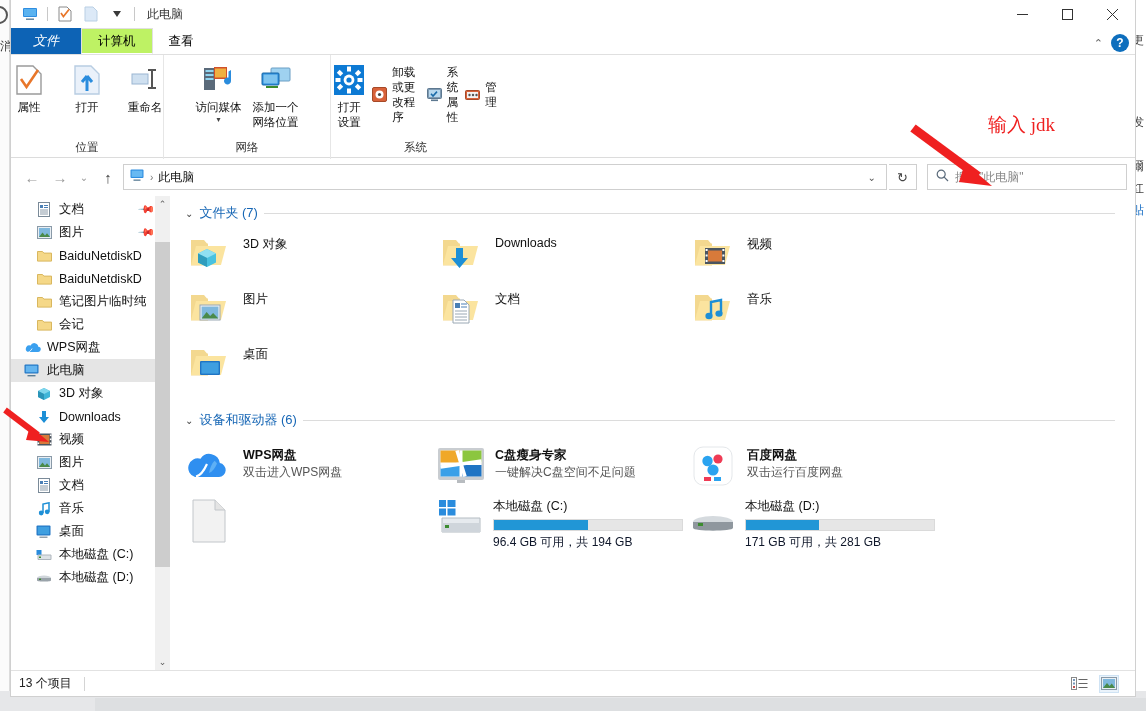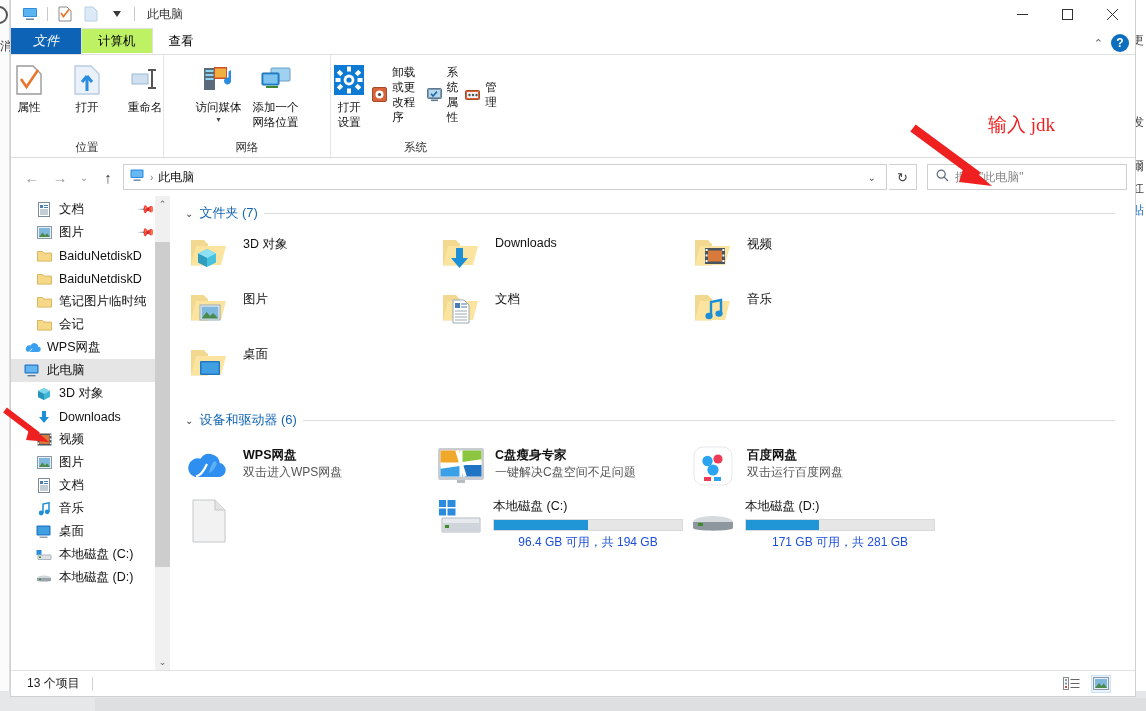--- a/index.html
+++ b/index.html
@@ -97,24 +97,24 @@
   .cell .icon { width:48px; height:46px; display:flex; align-items:center; justify-content:center; flex:0 0 48px;}
   .cell .meta { padding-top:4px; min-width:0;}
   .cell .nm { font-size:12.5px; color:#111; white-space:nowrap; }
   .cell .sub { font-size:12px; color:#555; white-space:nowrap; }
   .drivecell { width:252px; height:58px; display:flex; gap:8px; padding-top:2px;}
   .drivecell .icon { width:48px; height:48px; display:flex; align-items:flex-end; justify-content:center; flex:0 0 48px; padding-bottom:4px;}
   .drivecell .meta { padding-top:2px; }
   .dnm { font-size:12.5px; color:#111; white-space:nowrap; }
   .bar { width:190px; height:12px; background:#e6e6e6; margin-top:4px; border:1px solid #dadada;}
   .bar .fill { height:100%; background:#2196d6; }
-  .dfree { font-size:12px; color:#1d4ed8; margin-top:3px; white-space:nowrap;text-align:center;}
+  .dfree { font-size:12px; color:#0f172a; margin-top:3px; white-space:nowrap;}
 
   
-  .statusbar { height:26px; border-top:1px solid #e2e2e2; display:flex; align-items:center; padding:0 16px; background:#fff; flex:0 0 26px;}
+  .statusbar { height:26px; border-top:1px solid #e2e2e2; display:flex; align-items:center; padding:0 8px; background:#fff; flex:0 0 26px;}
   .status-txt { font-size:12px; color:#222; }
   .status-sep { width:1px; height:14px; background:#d4d4d4; margin-left:12px; }
   .viewbtns { margin-left:auto; display:flex; align-items:center; gap:10px; padding-right:8px;}
   .viewbtn { width:20px; height:18px; display:flex; align-items:center; justify-content:center; }
   .viewbtn.active { border:1px solid #cfe3f4; background:#eaf3fb; }
 
   
   .anno-text { position:absolute; color:#ef2020; font-size:19px; font-family:"Liberation Serif", serif; }
   svg.anno { position:absolute; left:0; top:0; width:1146px; height:711px; pointer-events:none; }
 </style>

